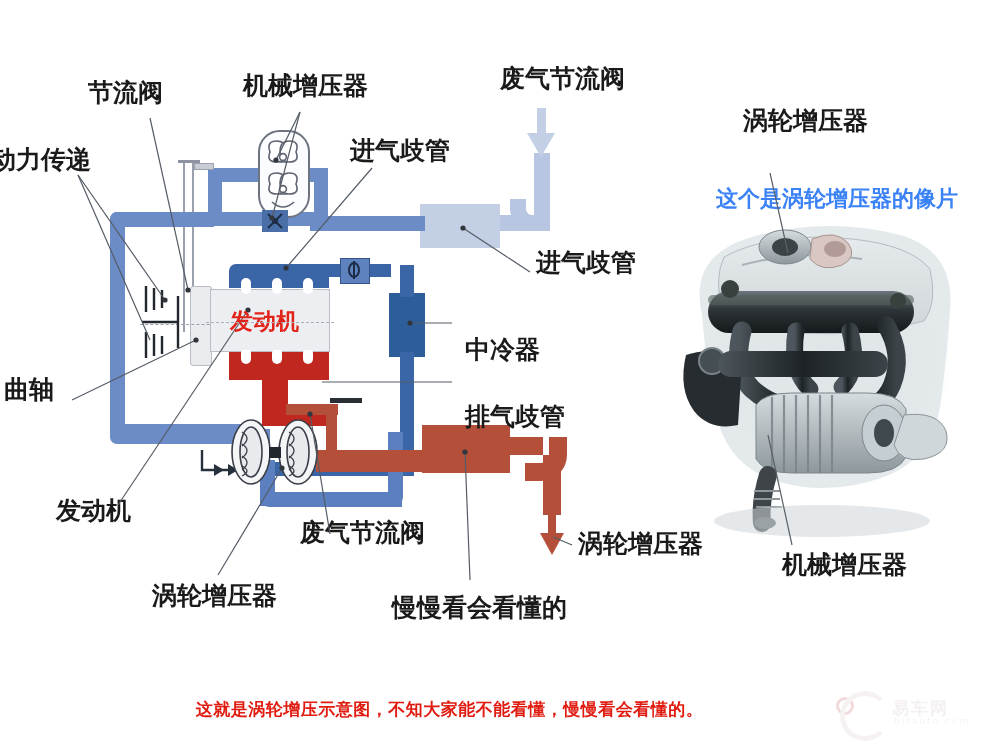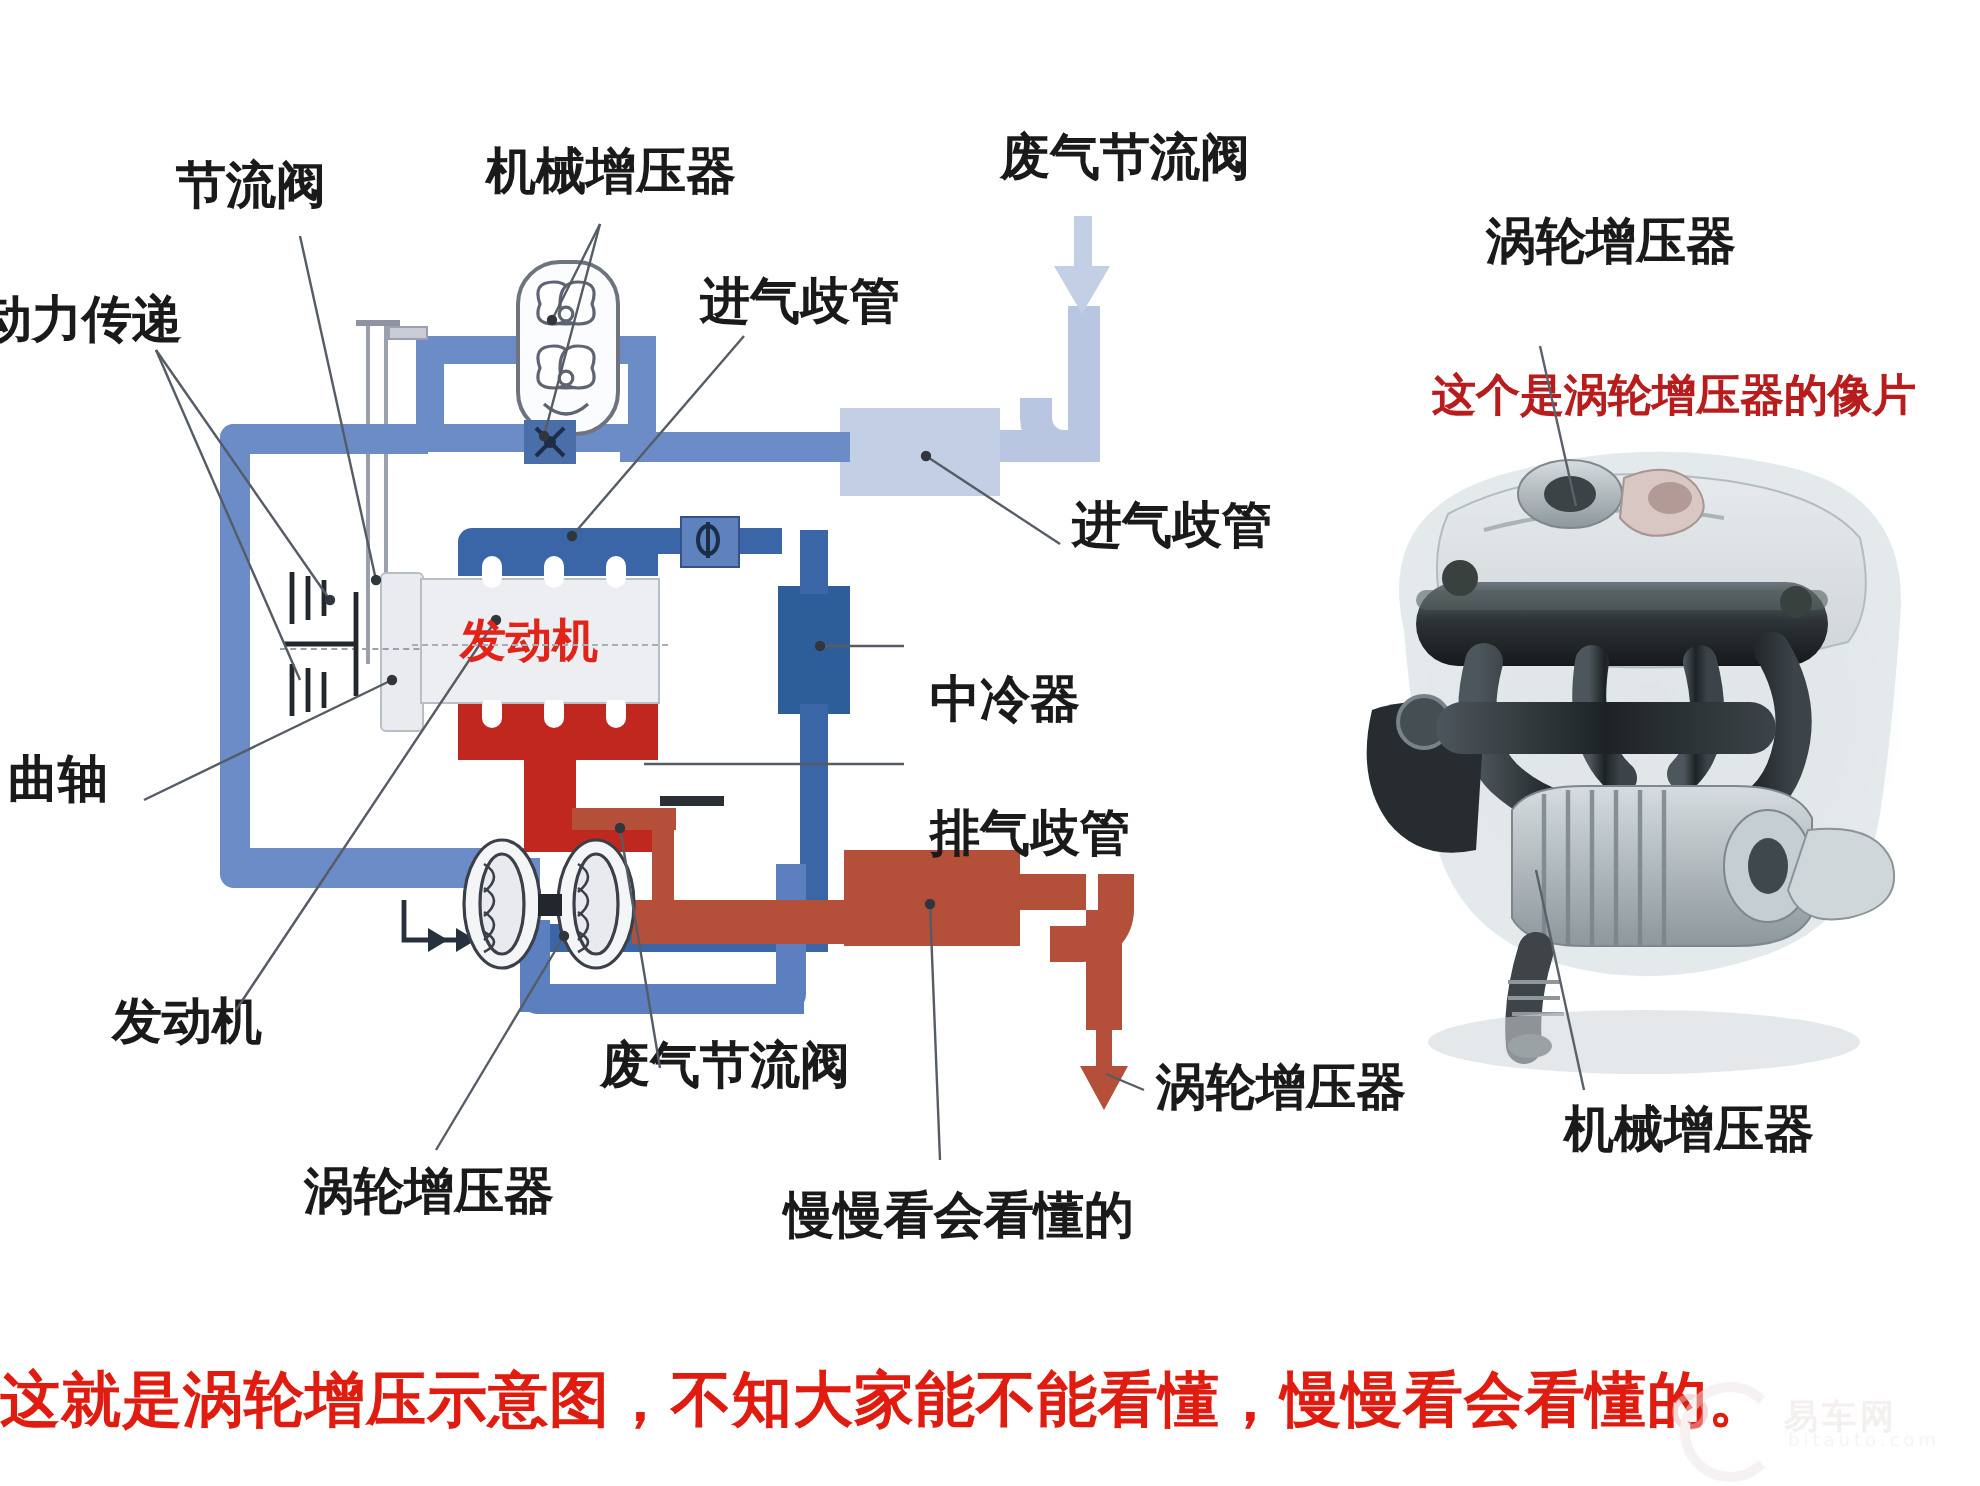--- a/index.html
+++ b/index.html
@@ -37,39 +37,39 @@
     font-weight: bold;
     color: #1a1a1a;
     white-space: nowrap;
     line-height: 1;
     letter-spacing: 0px;
   }
   .redlbl {
     position: absolute;
     font-size: 22px;
     font-weight: bold;
-    color: #b91c1c;
+    color: #3b82f6;
     white-space: nowrap;
     line-height: 1;
   }
   .engine-text {
     position: absolute;
     font-size: 23px;
     font-weight: bold;
     color: #e2231a;
     white-space: nowrap;
     line-height: 1;
     z-index: 40;
   }
   .caption {
     position: absolute;
     left: 0; bottom: 22px;
     width: 899px;
-    text-align: left;
-    font-size: 30px;
+    text-align: center;
+    font-size: 17px;
     font-weight: bold;
     color: #e01b10;
     white-space: nowrap;
     letter-spacing: 0.5px;
   }
 
   
   .pipe  { position: absolute; }
   .blue-l  { background: #6b8cc7; }   
   .blue-d  { background: #2e5e99; }   

